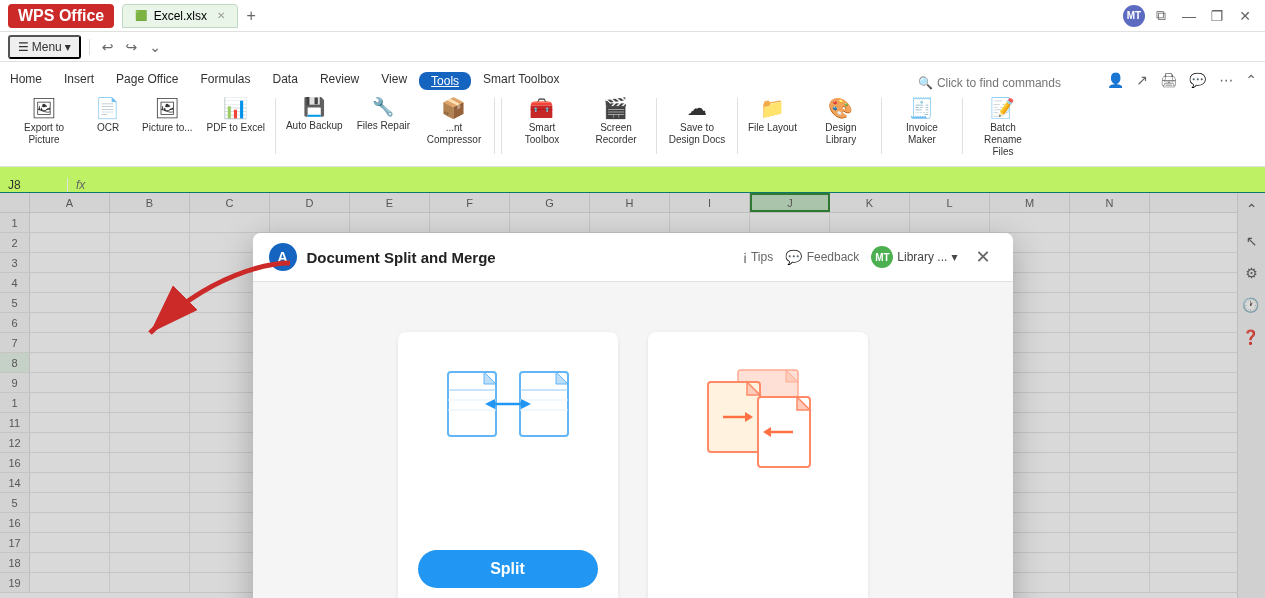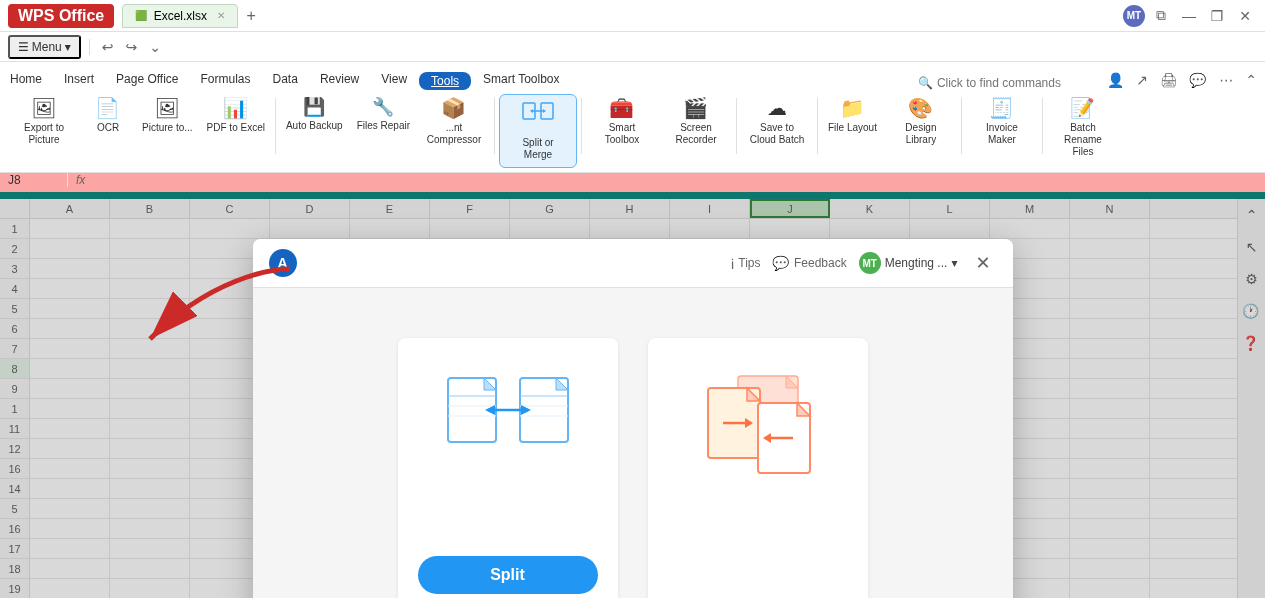--- a/index.html
+++ b/index.html
@@ -205,24 +205,24 @@
     .ribbon-divider {
       width: 1px;
       height: 56px;
       background: #e0e0e0;
       margin: 4px 2px;
     }
 
     
     .formula-bar {
       height: 26px;
-      background: #fca5a5;
-      border-bottom: 7px solid #0f766e;
-      display: flex;
-      align-items: flex-start;
+      background: #bef264;
+      border-bottom: 1px solid #0f766e;
+      display: flex;
+      align-items: flex-end;
       padding: 0 8px;
       gap: 8px;
     }
     .cell-ref {
       width: 60px;
       font-size: 12px;
       color: #333;
       border-right: 1px solid #e0e0e0;
       padding-right: 8px;
     }
@@ -557,50 +557,38 @@
       <span class="btn-label">Files Repair</span>
     </button>
 
     <button class="ribbon-btn">
       <span class="btn-icon" style="font-size:20px;">📦</span>
       <span class="btn-label">...nt Compressor</span>
     </button>
 
     <div class="ribbon-divider"></div>
 
-    <button class="ribbon-btn split-merge-active" style="border-radius:6px;padding:6px 8px;">
-      <span class="btn-icon" style="font-size:26px;color:#1565c0;">
-        <svg width="32" height="28" viewBox="0 0 32 28" fill="none">
-          <rect x="1" y="2" width="12" height="16" rx="1" fill="none" stroke="#42a5f5" stroke-width="1.5"></rect>
-          <rect x="19" y="2" width="12" height="16" rx="1" fill="none" stroke="#42a5f5" stroke-width="1.5"></rect>
-          <line x1="11" y1="10" x2="21" y2="10" stroke="#42a5f5" stroke-width="1.5"></line>
-          <polygon points="8,10 11,8 11,12" fill="#42a5f5"></polygon>
-          <polygon points="24,10 21,8 21,12" fill="#42a5f5"></polygon>
-        </svg>
-      </span>
-      <span class="btn-label">Split or Merge</span>
-    </button>
 
     <div class="ribbon-divider"></div>
 
     <button class="ribbon-btn">
       <span class="btn-icon" style="font-size:20px;">🧰</span>
       <span class="btn-label">Smart Toolbox</span>
     </button>
 
     <button class="ribbon-btn">
       <span class="btn-icon" style="font-size:20px;">🎬</span>
       <span class="btn-label">Screen Recorder</span>
     </button>
 
     <div class="ribbon-divider"></div>
 
     <button class="ribbon-btn" style="min-width:56px;">
       <span class="btn-icon" style="font-size:20px;">☁</span>
-      <span class="btn-label">Save to Cloud Batch</span>
+      <span class="btn-label">Save to Design Docs</span>
     </button>
 
     <div class="ribbon-divider"></div>
 
     <button class="ribbon-btn">
       <span class="btn-icon" style="font-size:20px;">📁</span>
       <span class="btn-label">File Layout</span>
     </button>
 
     <button class="ribbon-btn">
@@ -998,33 +986,34 @@
         <path d="M 160,10 C 140,10 80,20 20,80" stroke="#cc2929" stroke-width="5" fill="none" marker-end="url(#arrowhead)"></path>
       </svg>
     </div>
 
     <div class="modal">
 
       <div class="modal-header">
         <div class="modal-logo">
           <span>A</span>
         </div>
+        <span class="modal-title">Document Split and Merge</span>
         <div class="modal-header-spacer"></div>
         <div class="modal-header-actions">
           <button class="tips-btn">
             <span style="font-size:14px;">ℹ</span>
             <span>Tips</span>
           </button>
           <button class="feedback-btn">
             <span style="font-size:14px;">💬</span>
             <span>Feedback</span>
           </button>
           <div class="user-info">
             <div class="user-avatar">MT</div>
-            <span>Mengting ...</span>
+            <span>Library ...</span>
             <span>▾</span>
           </div>
           <button class="modal-close-btn">
             <span>✕</span>
           </button>
         </div>
       </div>
 
       <div class="modal-body">
 

